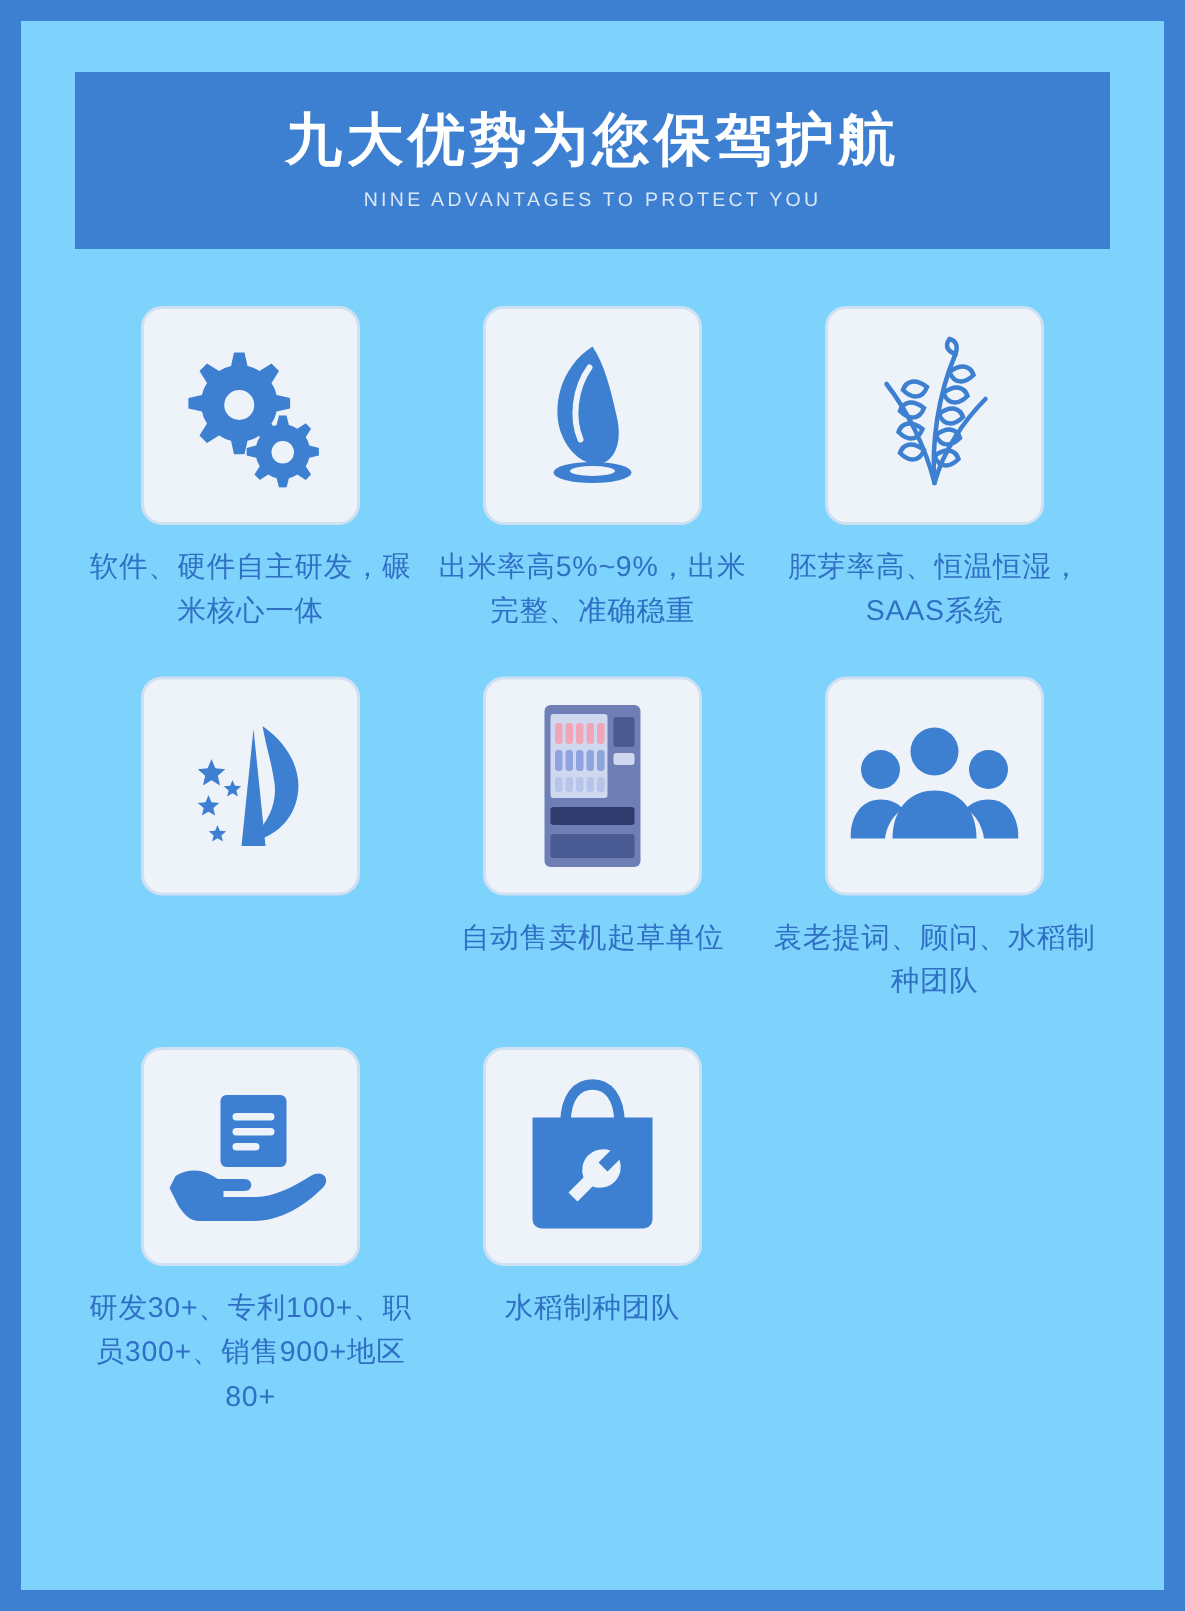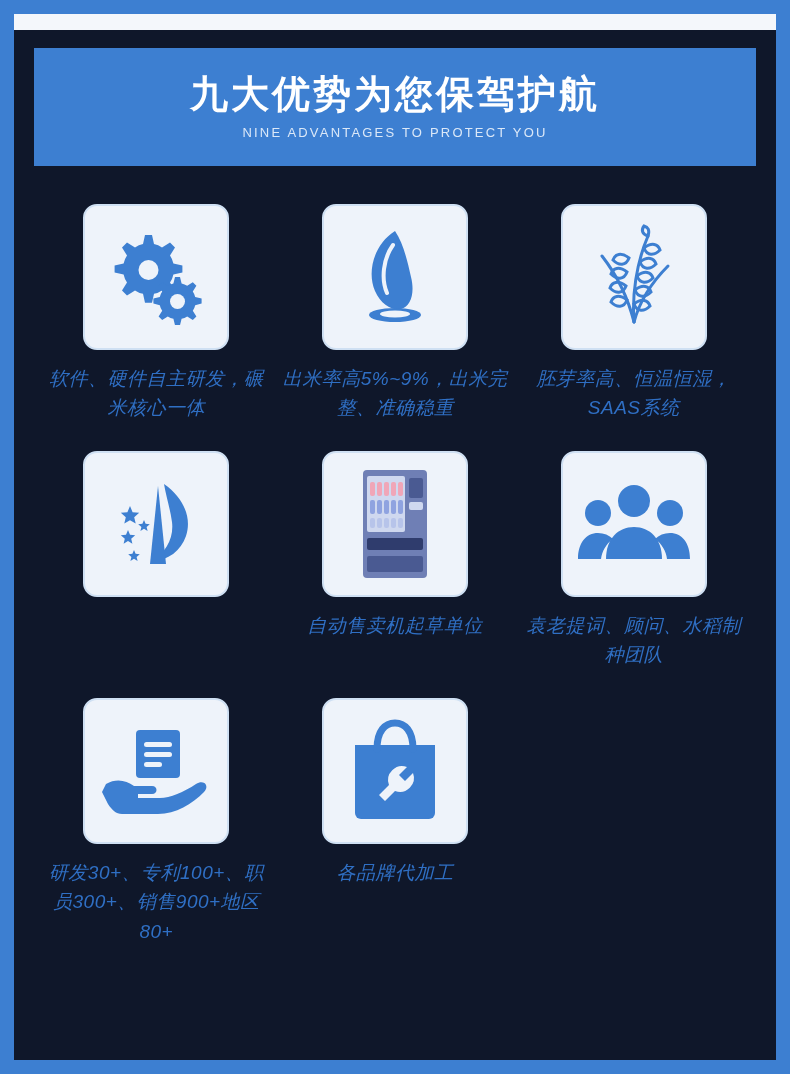--- a/index.html
+++ b/index.html
@@ -17,23 +17,22 @@
     width: 790px;
     height: 1074px;
     box-sizing: border-box;
     border: 14px solid #3d7fd1;
     background: #f4f7fb;
     overflow: hidden;
   }
   .inner {
     position: absolute;
     left: 0; top: 0; right: 0; bottom: 0;
-    background: #0f172a;
-    padding: 0;
-    margin-top: 16px;
+    background: #7dd3fc;
+    padding: 16px;
   }
   .header {
     margin: 18px 20px 0 20px;
     height: 118px;
     background: #3d7fd1;
     display: flex;
     flex-direction: column;
     align-items: center;
     justify-content: center;
   }
@@ -55,21 +54,20 @@
     margin: 38px 28px 0 28px;
     display: grid;
     grid-template-columns: repeat(3, 1fr);
     row-gap: 28px;
     column-gap: 10px;
   }
   .cell {
     display: flex;
     flex-direction: column;
     align-items: center;
-    font-style: italic;
   }
   .icon-box {
     width: 146px;
     height: 146px;
     background: #eef3fa;
     border: 2px solid #cfe0f3;
     border-radius: 14px;
     display: flex;
     align-items: center;
     justify-content: center;
@@ -255,18 +253,18 @@
           <span>
             <svg width="100" height="104" viewBox="0 0 100 104">
               <g class="accent">
                 <path d="M10 26 h80 v68 a6 6 0 0 1 -6 6 h-68 a6 6 0 0 1 -6-6 z"></path>
                 <path d="M32 30 C32 12 40 4 50 4 C60 4 68 12 68 30" fill="none" stroke="#3d7fd1" stroke-width="7" stroke-linecap="round"></path>
                 <path d="M62 48 a14 14 0 0 0 -18 18 l-10 10 6 6 10-10 a14 14 0 0 0 18-18 l-8 8 -6-6 z" fill="#eef3fa"></path>
               </g>
             </svg>
           </span>
         </div>
-        <div class="caption">各品牌代加工</div>
+        <div class="caption">水稻制种团队</div>
       </div>
 
     </div>
   </div>
 </div>
 
 </body></html>

